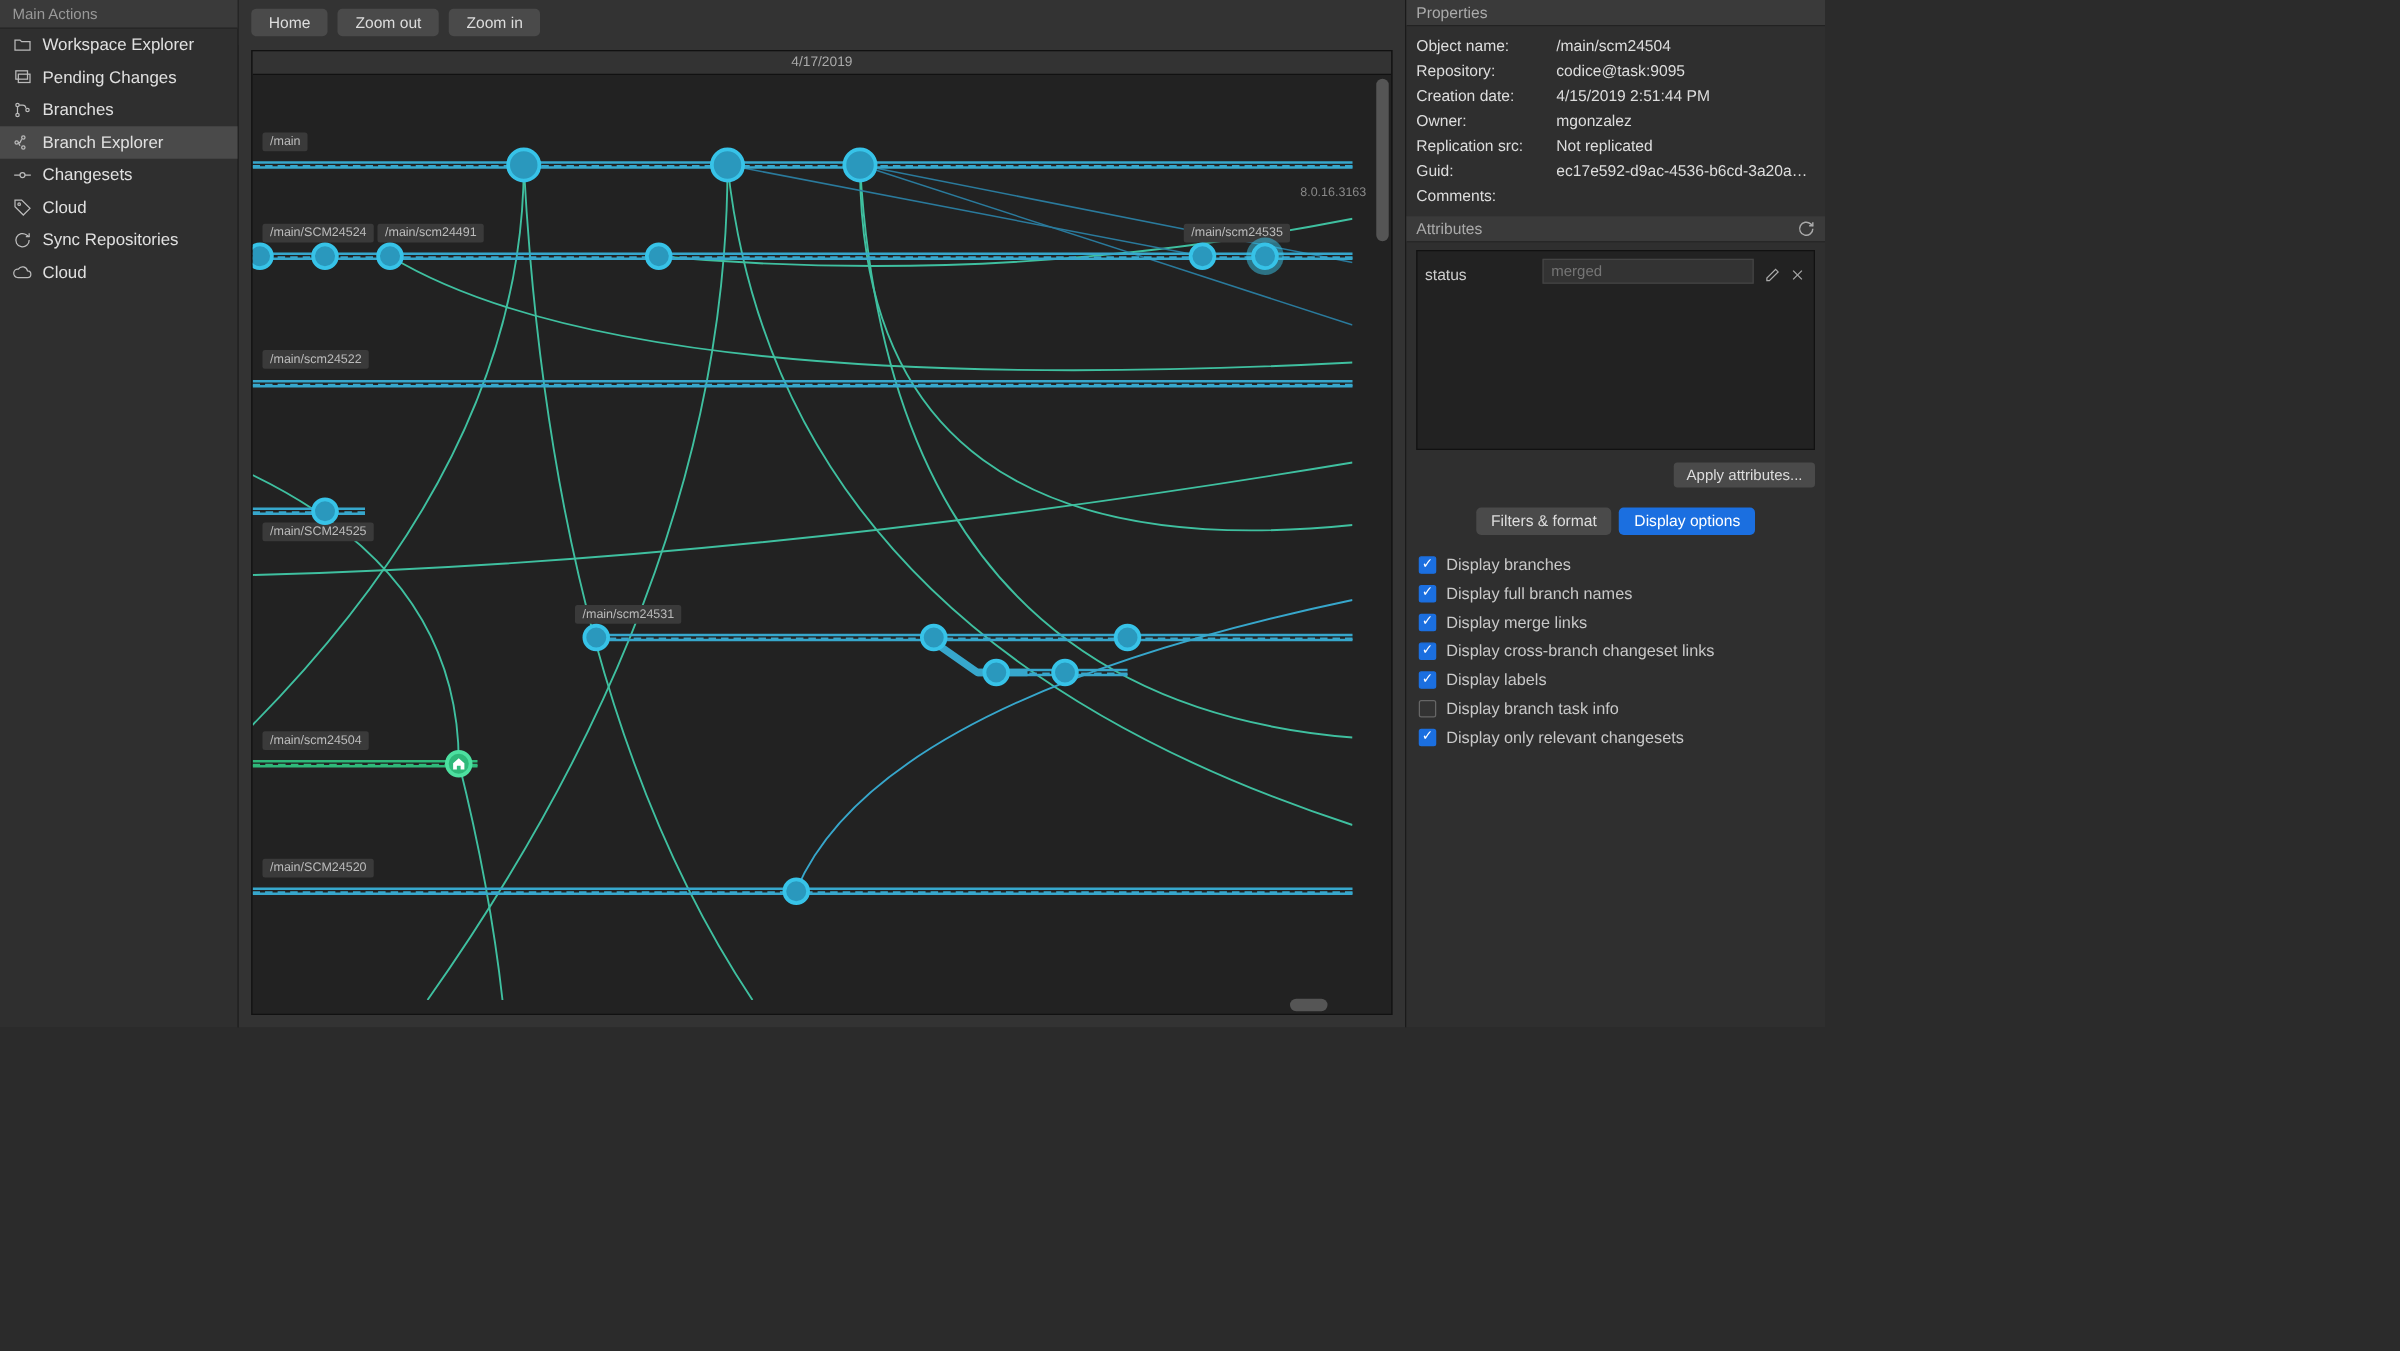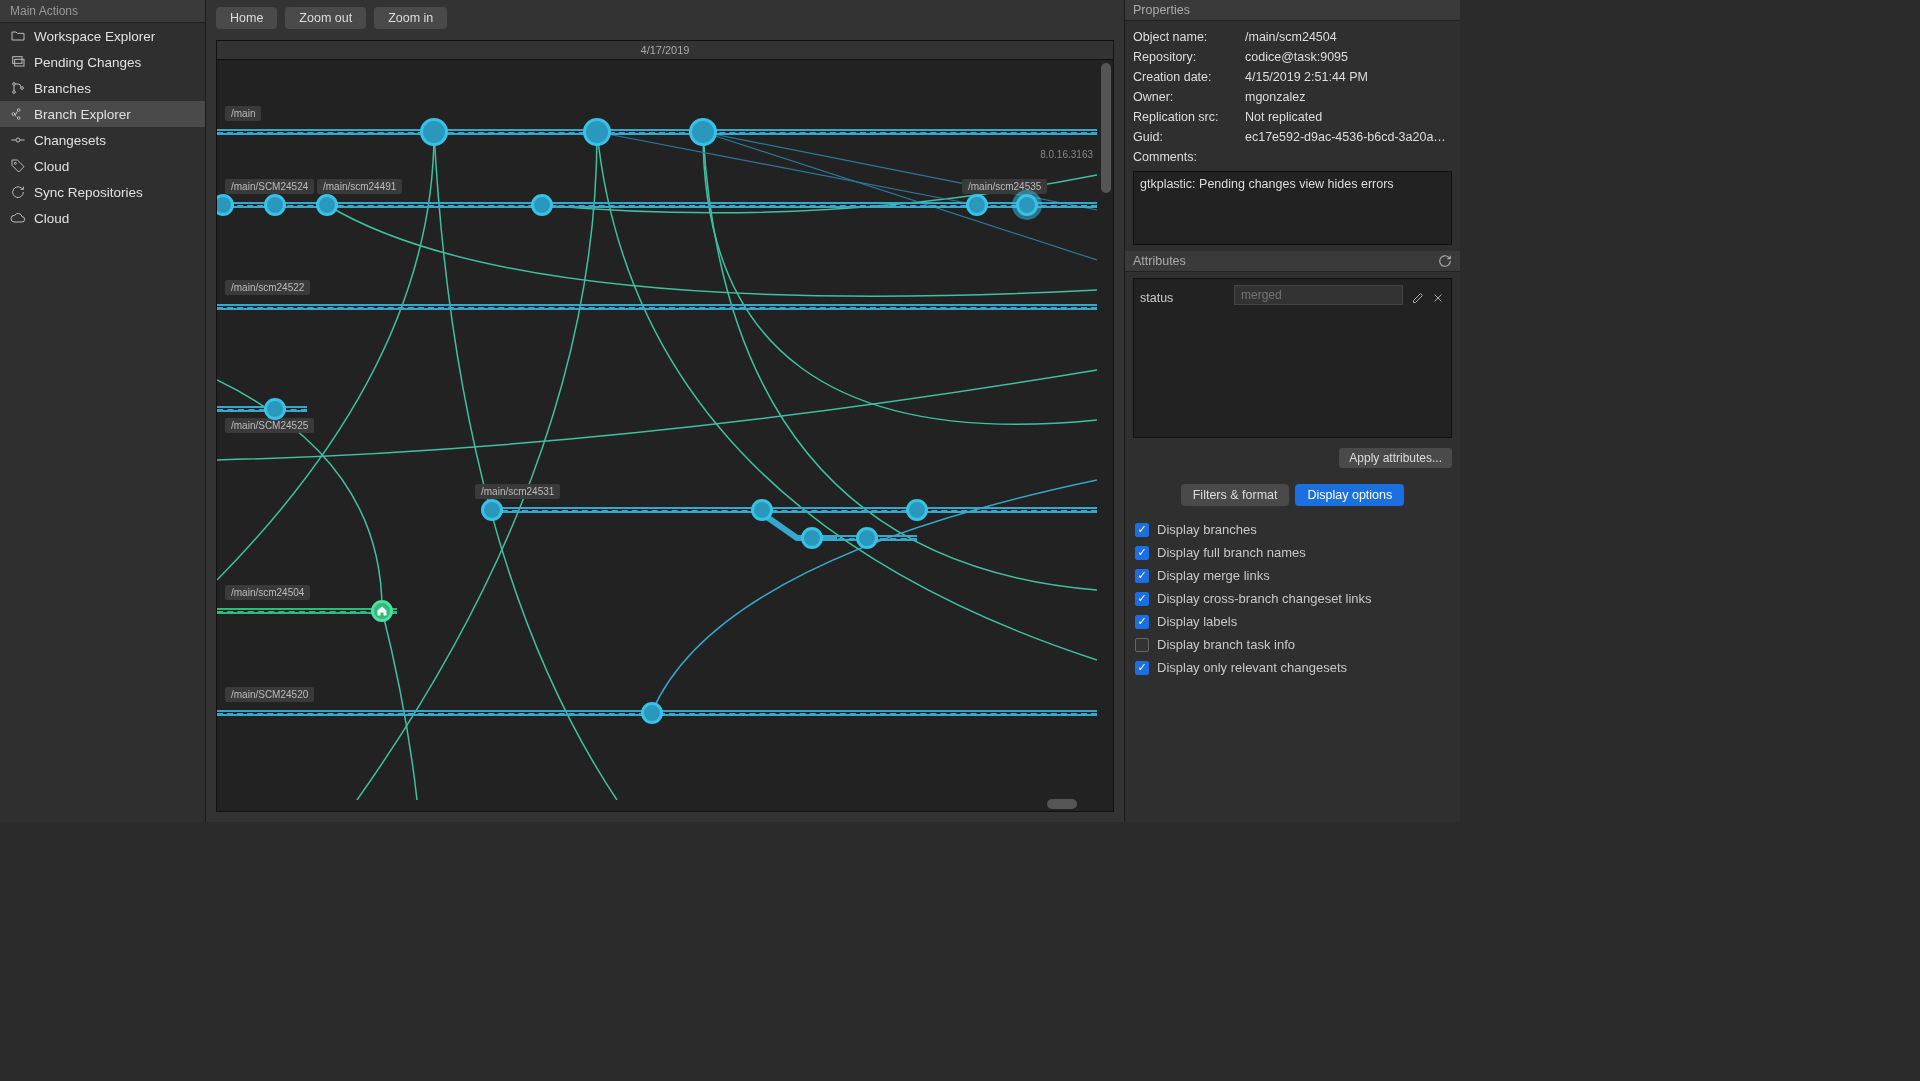--- a/index.html
+++ b/index.html
@@ -8,36 +8,36 @@
   background: #2b2b2b;
   color: #c8c8c8;
   width: 1460px;
   height: 822px;
   overflow: hidden;
   font-size: 13px;
   display: flex;
 }
 
 .sidebar {
-  width: 206px;
+  width: 191px;
   background: #2f2f2f;
   border-right: 1px solid #1a1a1a;
   display: flex;
   flex-direction: column;
 }
 .sidebar-header {
   font-size: 12px;
   color: #999;
   padding: 4px 10px;
   background: #3a3a3a;
   border-bottom: 1px solid #222;
 }
 .sidebar-item {
   display: flex;
-  align-items: center;
+  align-items: flex-start;
   padding: 5px 10px;
   cursor: pointer;
   gap: 8px;
 }
 .sidebar-item.active { background: #4a4a4a; }
 .sidebar-item .icon { width: 16px; height: 16px; display: inline-flex; align-items:center; justify-content:center; }
 .sidebar-item span.label { font-size: 13.5px; color: #e0e0e0; }
 
 .main {
   flex: 1;
@@ -409,21 +409,20 @@
         <div class="k">Replication src:</div>
         <div class="v">Not replicated</div>
       </div>
       <div class="prow">
         <div class="k">Guid:</div>
         <div class="v">ec17e592-d9ac-4536-b6cd-3a20aab5a25f</div>
       </div>
       <div class="prow">
         <div class="k">Comments:</div>
       </div>
-      <div class="comments-box">gtkplastic: Pending changes view hides errors</div>
     </div>
 
   <div class="panel-header">
     <span>Attributes</span>
     <span class="refresh-icon">
       <svg width="14" height="14" viewBox="0 0 24 24" fill="none" stroke="#aaa" stroke-width="2">
           <path d="M21 12a9 9 0 1 1-3-6.7L21 8"></path>
           <polyline points="21 3 21 8 16 8"></polyline>
         </svg>
     </span>

